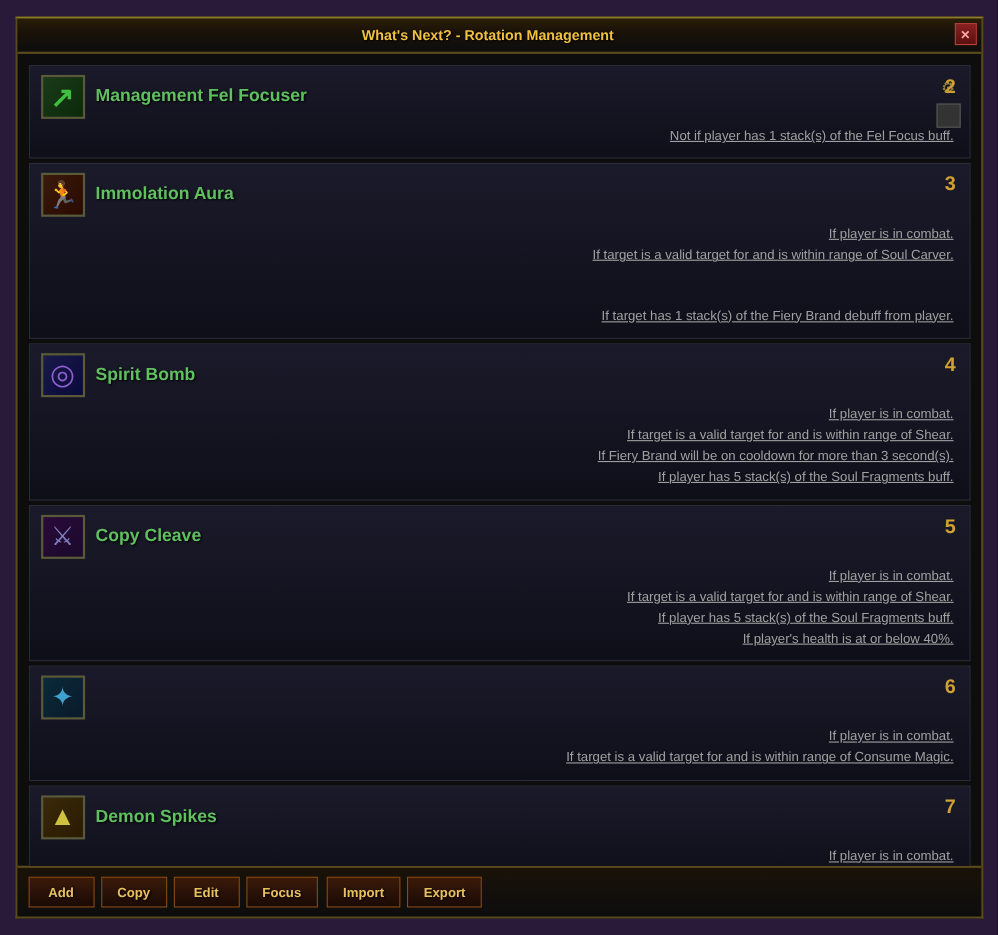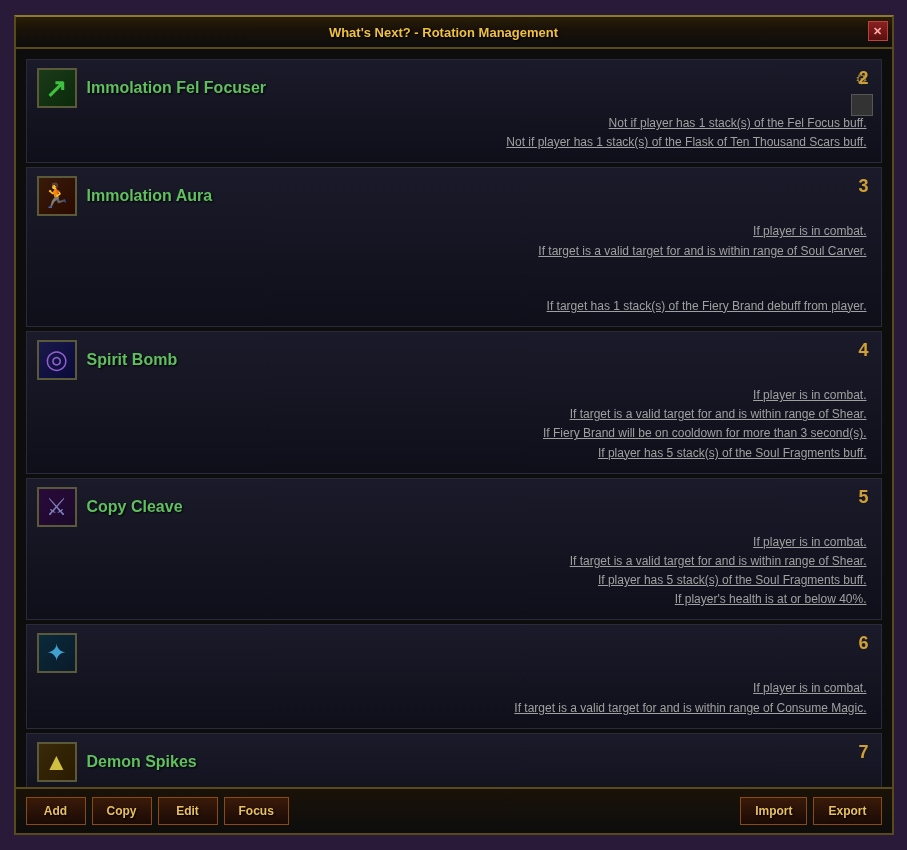--- a/index.html
+++ b/index.html
@@ -116,21 +116,21 @@
       text-decoration: underline;
     }
 
     .bottom-bar {
       background: linear-gradient(180deg, #1a1208 0%, #0d0d0d 100%);
       border-top: 2px solid #5a4a1a;
       padding: 8px 10px;
       display: flex;
       gap: 8px;
       align-items: center;
-      justify-content: space-between;
+      justify-content: flex-start;
     }
 
     .btn-group {
       display: flex;
       gap: 6px;
     }
 
     .btn {
       padding: 6px 14px;
       border: 1px solid #8a4a10;
@@ -205,26 +205,25 @@
     <div class="close-button">✕</div>
   </div>
 
   <div class="scroll-area">
     <div class="spell-list" id="spell-list">
     <div class="spell-item">
     <div class="spell-header">
       <div class="spell-icon icon-repurposed">
         <span style="color:#40c040;font-size:26px;font-weight:bold;">↗</span>
       </div>
-      <span class="spell-name">Immolation Fel Focuser</span>
+      <span class="spell-name">Management Fel Focuser</span>
     </div>
     <div class="spell-number">2</div>
     <div class="spell-conditions">
       <div style="color:#a0a0a0;font-size:12px;">Not if player has 1 stack(s) of the Fel Focus buff.</div>
-            <div style="color:#a0a0a0;font-size:12px;">Not if player has 1 stack(s) of the Flask of Ten Thousand Scars buff.</div>
     </div>
     <div class="top-right-icon" style="top:8px;">⚙</div>
           <div class="gray-square"></div>
   </div>
         <div class="spell-item">
     <div class="spell-header">
       <div class="spell-icon icon-immolation">
         <span style="font-size:24px;">🏃</span>
       </div>
       <span class="spell-name">Immolation Aura</span>

